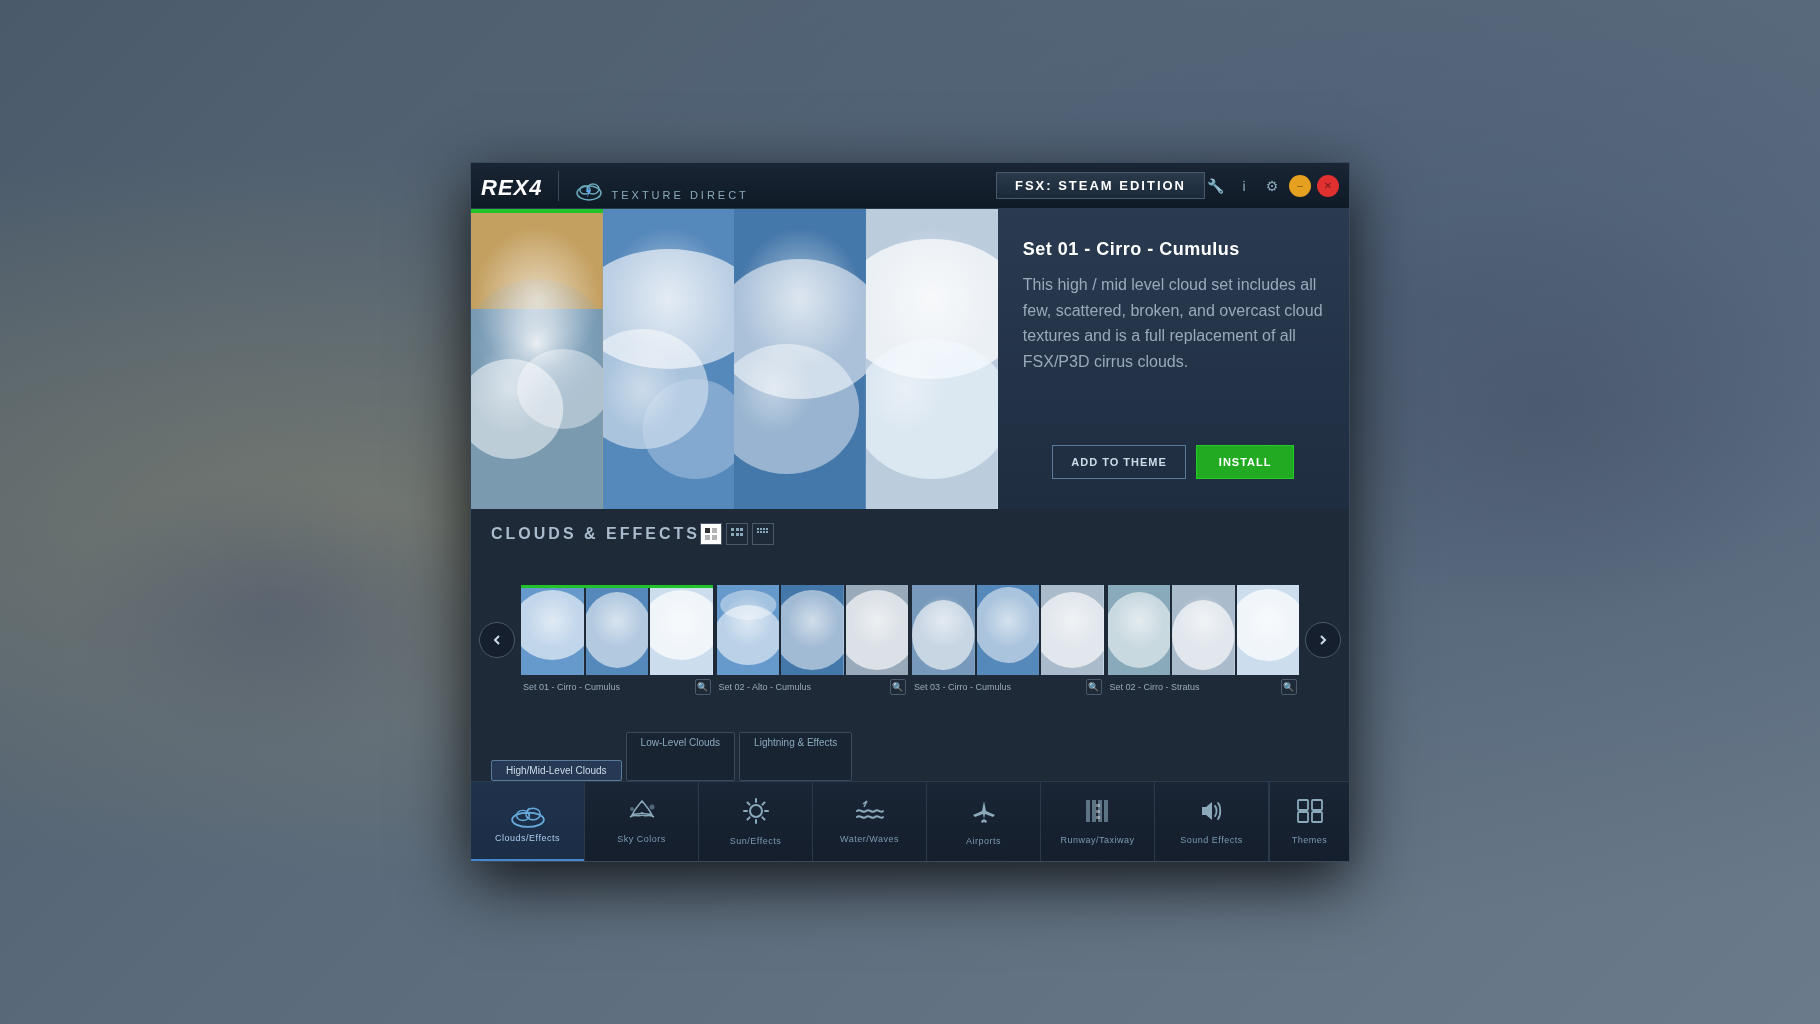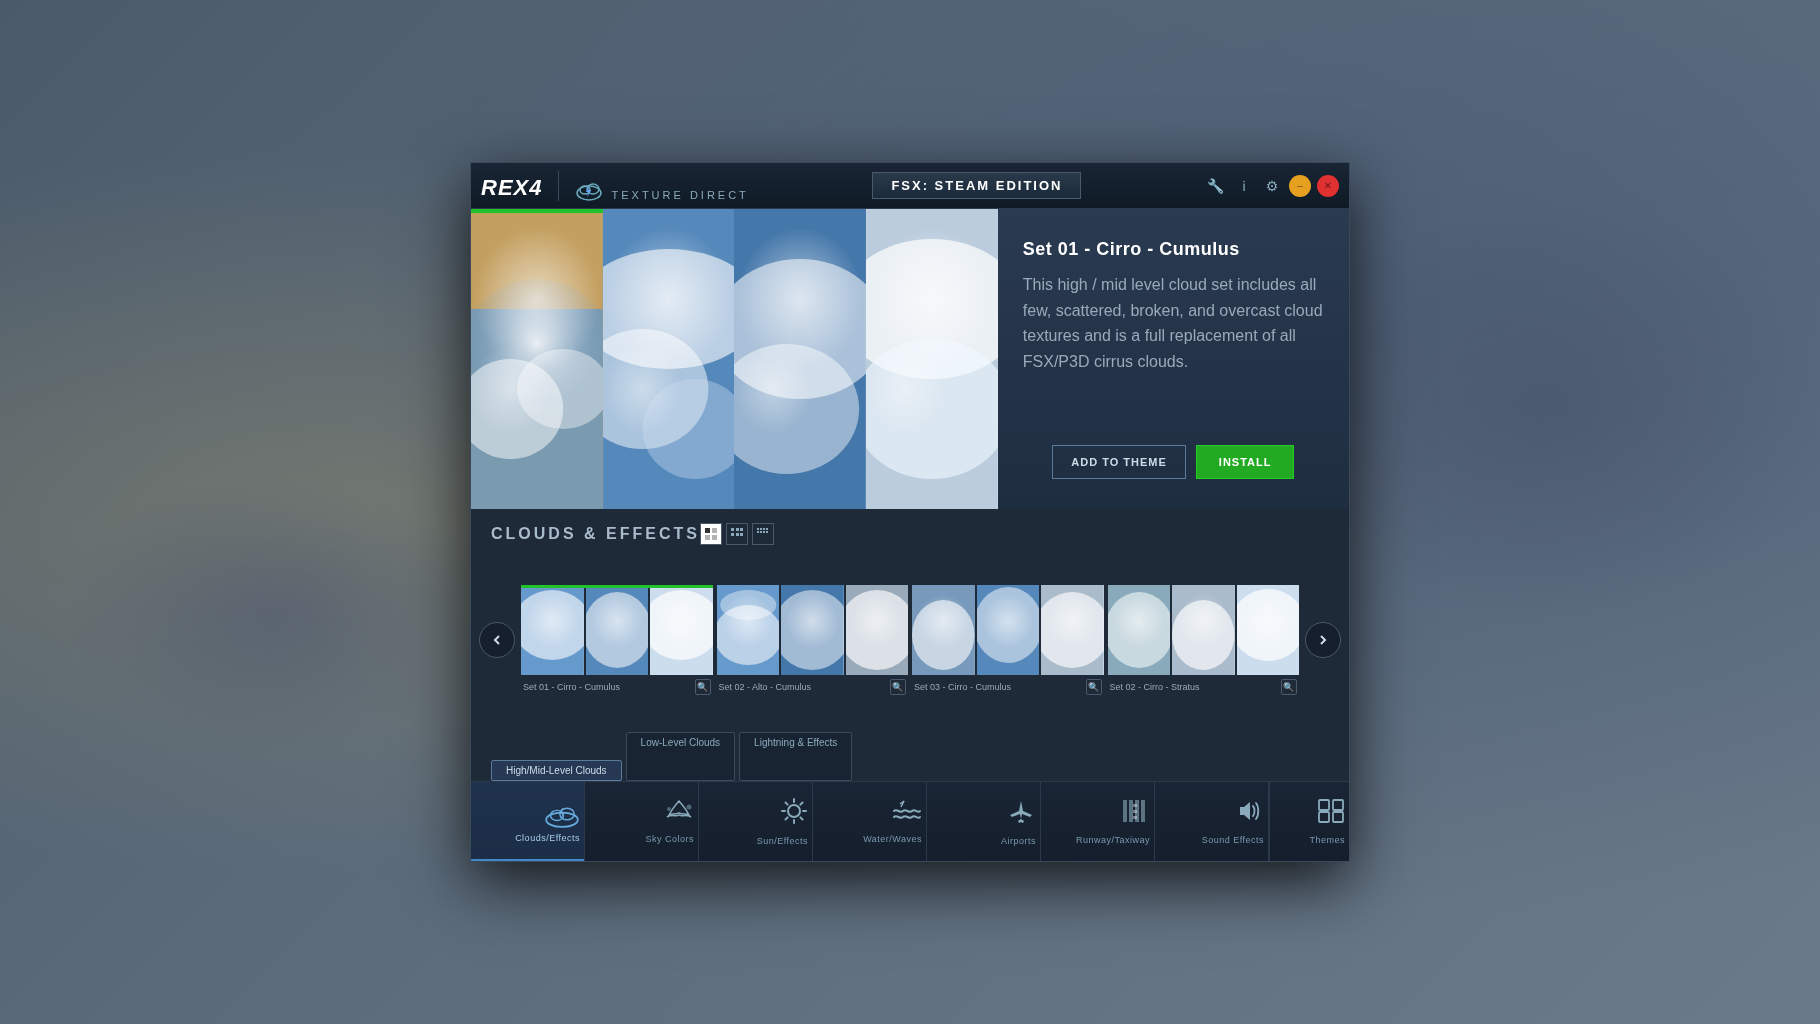--- a/index.html
+++ b/index.html
@@ -71,21 +71,21 @@
     }
     .texture-direct {
       color: #8aaabb;
       font-size: 11px;
       letter-spacing: 3px;
       font-weight: 300;
     }
     .title-center {
       flex: 1;
       display: flex;
-      justify-content: center;
+      justify-content: flex-end;
     }
     .fsx-badge {
       background: linear-gradient(180deg, #2a3a4a 0%, #1a2a3a 100%);
       border: 1px solid #4a5a6a;
       padding: 5px 18px;
       color: #fff;
       font-size: 13px;
       font-weight: 900;
       letter-spacing: 2px;
     }
@@ -379,21 +379,21 @@
       background: linear-gradient(180deg, #1a2535 0%, #141e2c 100%);
       border-top: 1px solid #2a3a4a;
       display: flex;
       align-items: stretch;
       flex-shrink: 0;
     }
     .nav-item {
       flex: 1;
       display: flex;
       flex-direction: column;
-      align-items: flex-end;
+      align-items: center;
       justify-content: center;
       gap: 5px;
       cursor: pointer;
       border-right: 1px solid #2a3a4a;
       padding: 8px 4px;
       position: relative;
     }
     .nav-item:last-child { border-right: none; }
     .nav-item.active {
       background: rgba(40,70,110,0.4);

